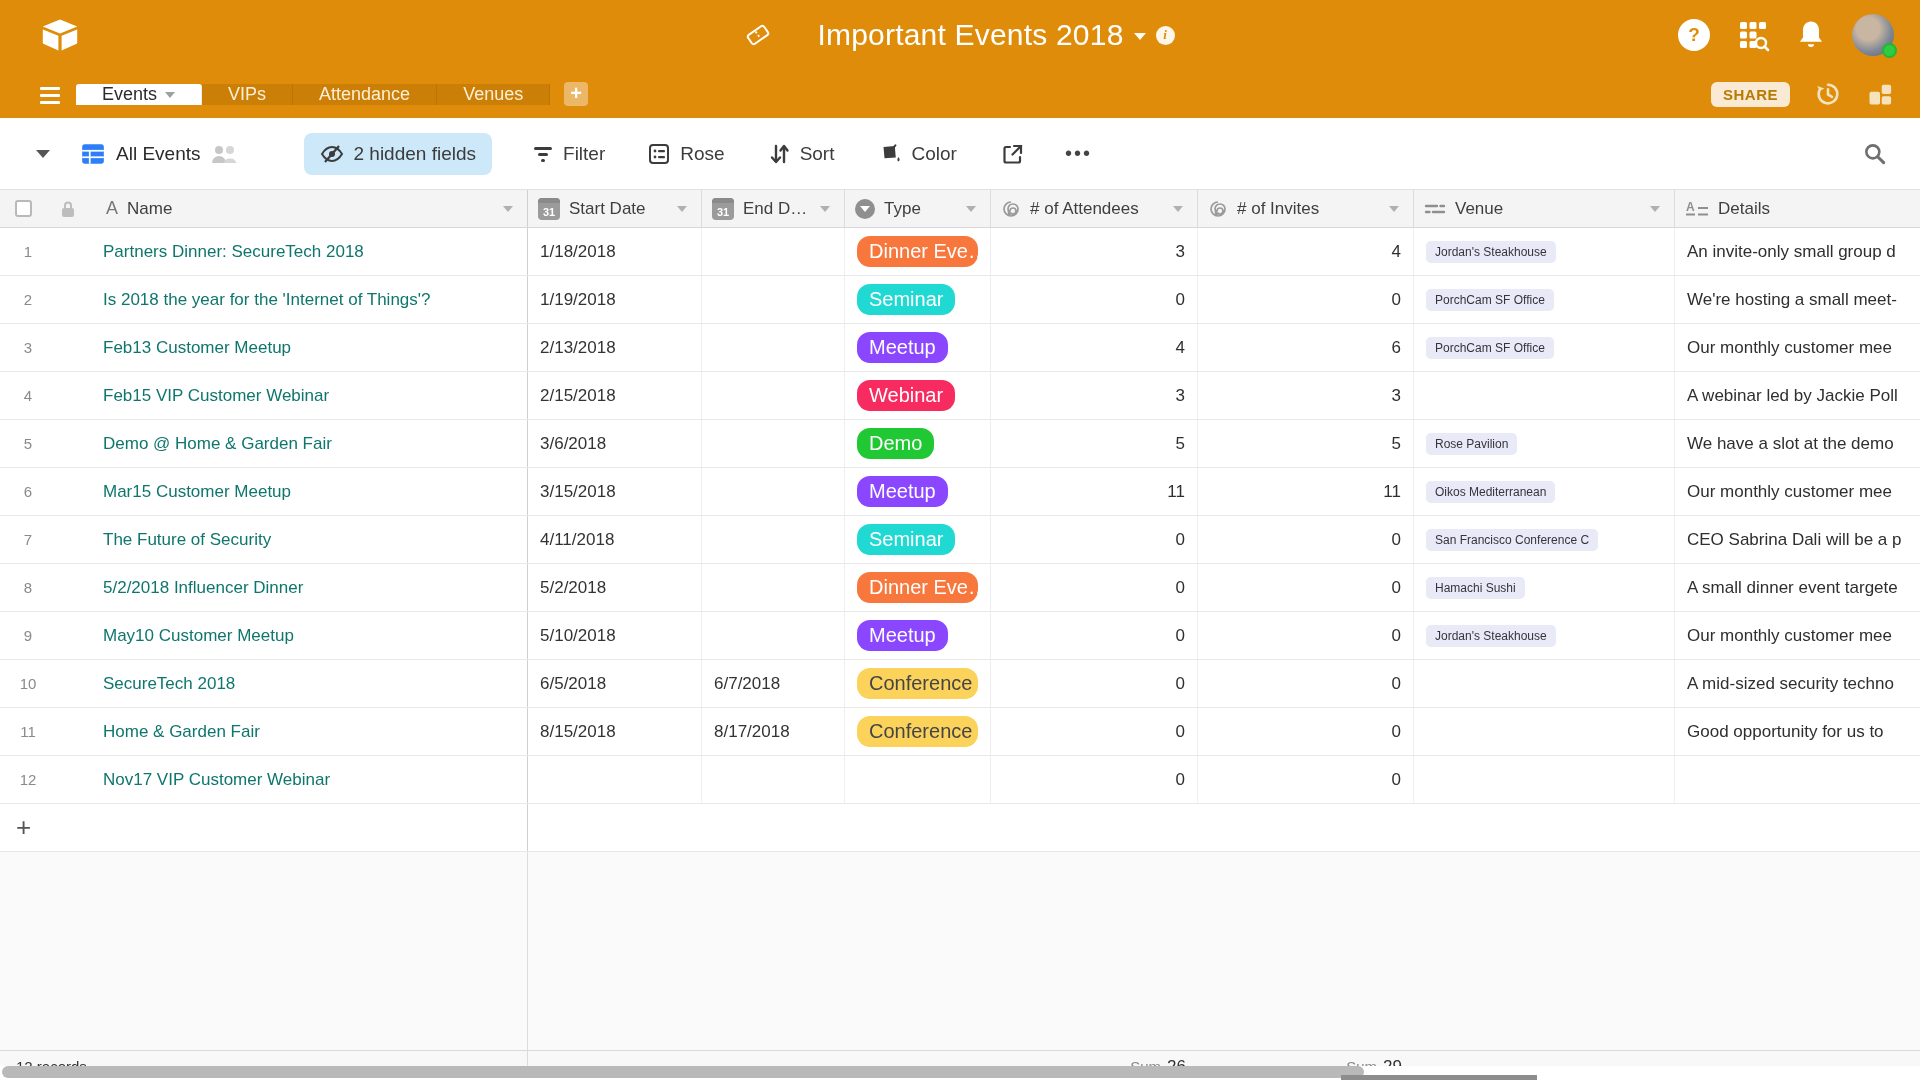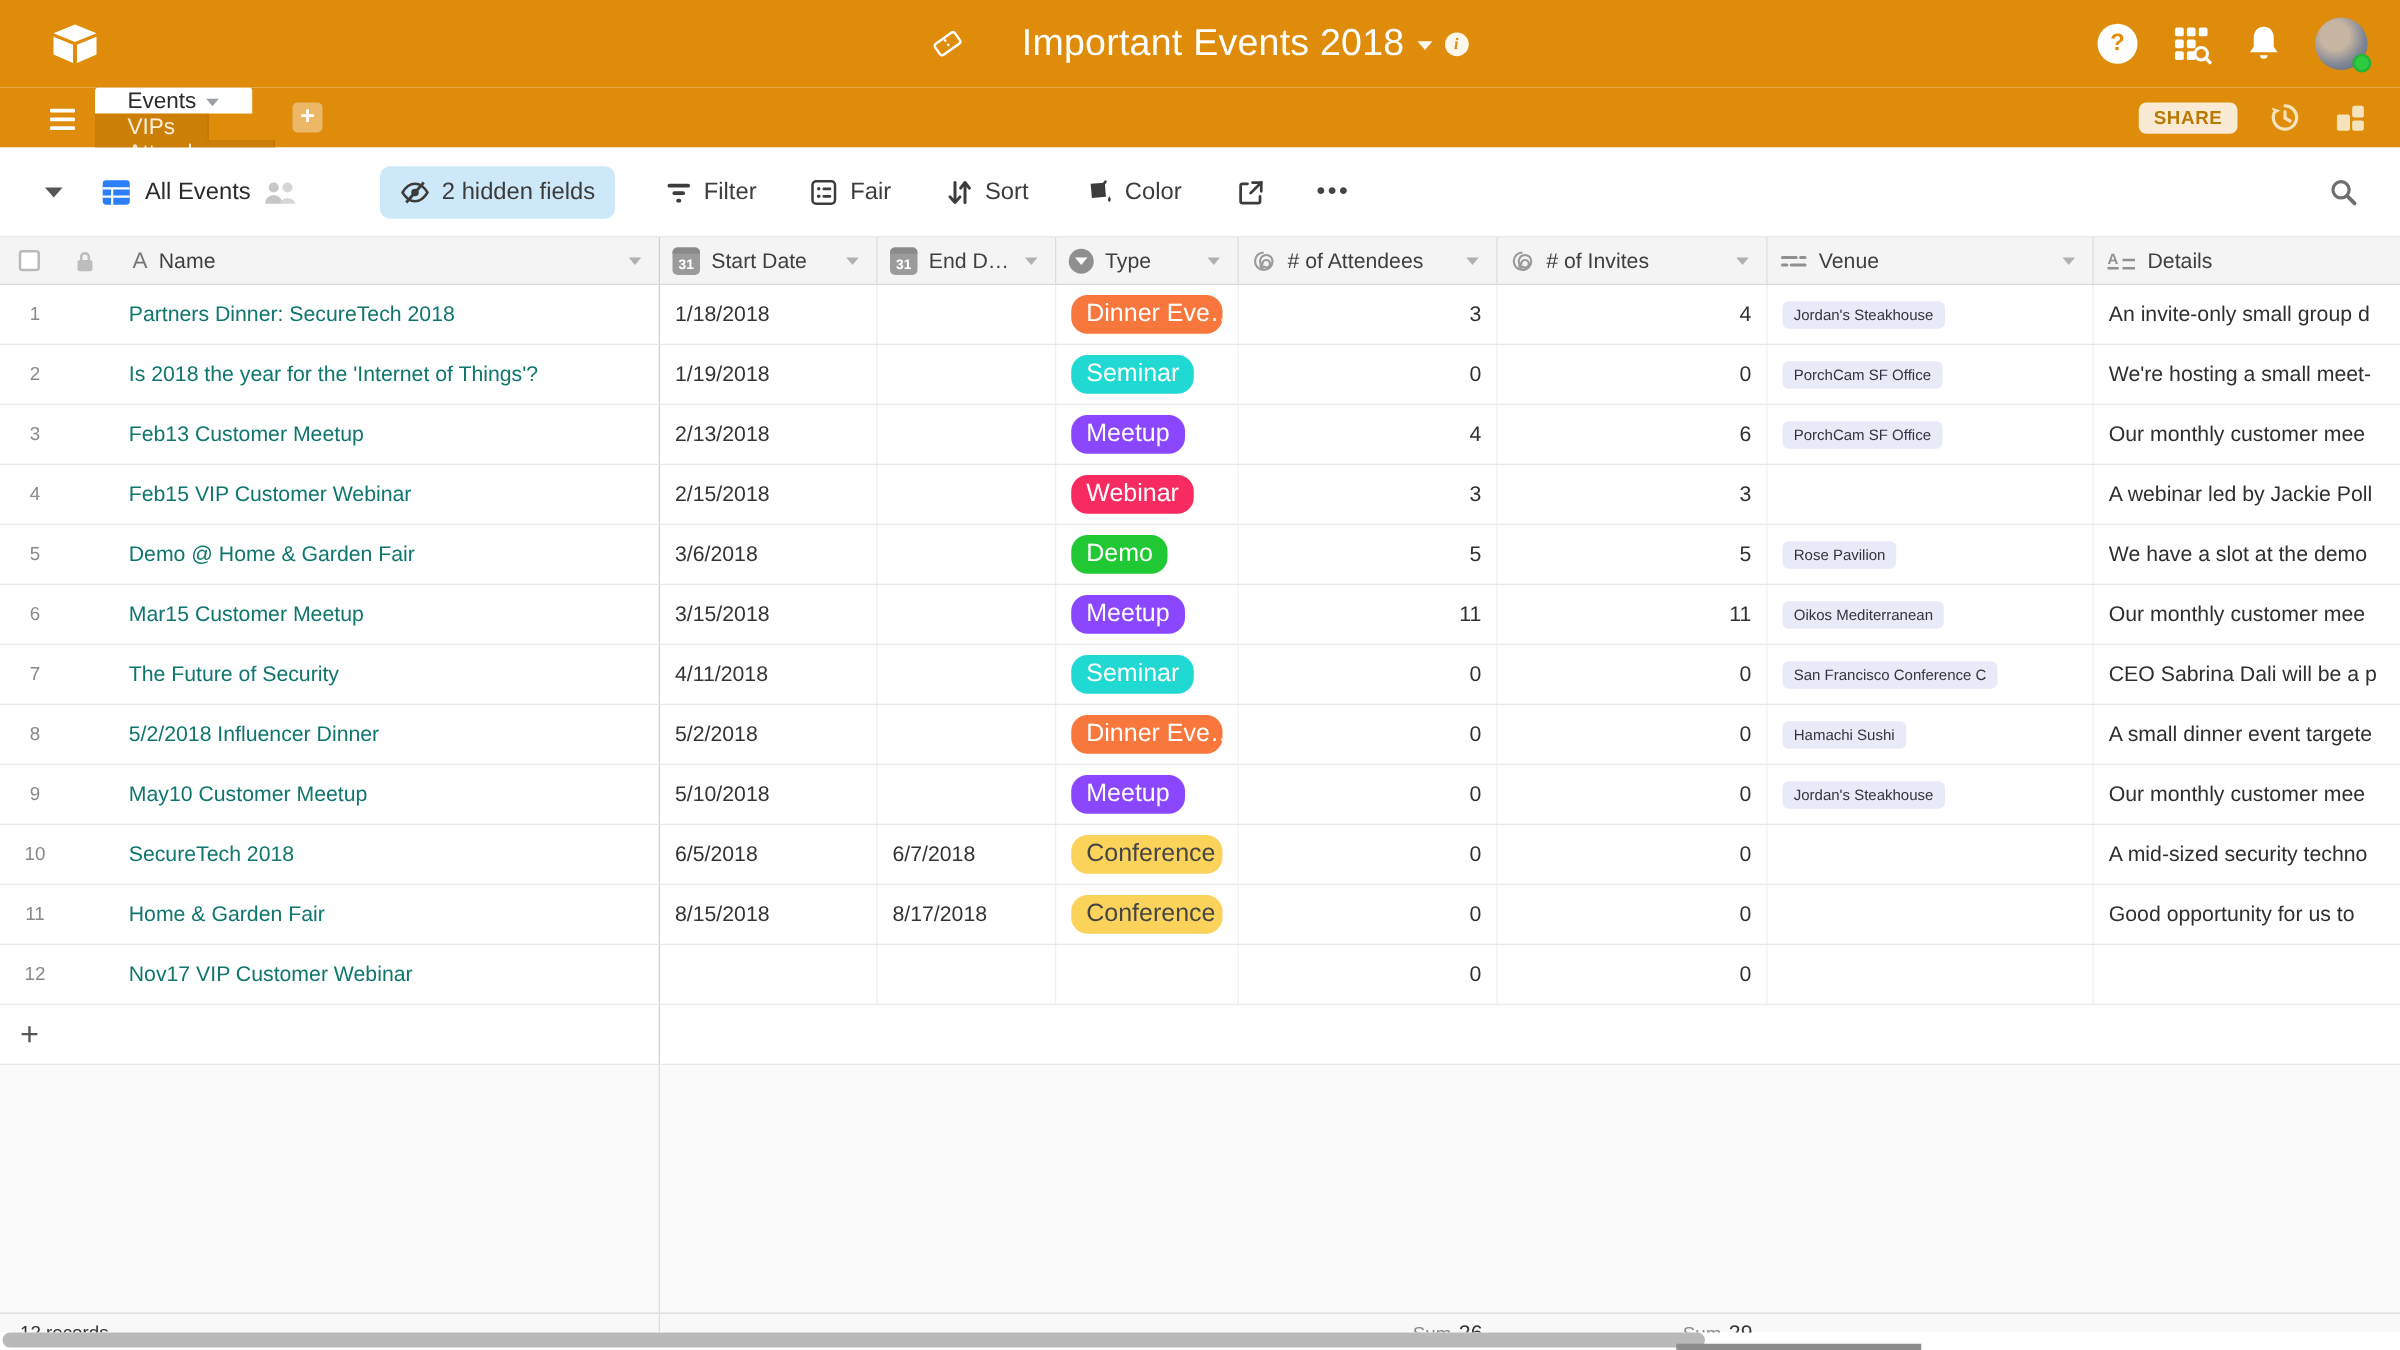--- a/index.html
+++ b/index.html
@@ -21,21 +21,21 @@
   .info-dot{width:19px;height:19px;border-radius:50%;background:rgba(255,255,255,.92);color:var(--orange);font-size:13px;font-weight:700;display:flex;align-items:center;justify-content:center;font-family:"Liberation Serif",serif;font-style:italic;}
   .top-right{position:absolute;right:26px;top:0;height:70px;display:flex;align-items:center;gap:26px;}
   .help-circle{width:32px;height:32px;border-radius:50%;background:#fff;color:var(--orange);font-size:19px;font-weight:700;display:flex;align-items:center;justify-content:center;}
   .avatar{width:42px;height:42px;border-radius:50%;background:radial-gradient(circle at 38% 35%,#c9b6a2 0 30%,#7e8795 62%,#54606e 100%);position:relative;border:0;}
   .avatar .status{position:absolute;right:-3px;bottom:-2px;width:15px;height:15px;border-radius:50%;background:#2ecc40;border:2px solid #27b336;}
 
   
   .tabbar{height:48px;background:var(--orange);display:flex;align-items:flex-end;position:relative;flex:none;}
   .hamburger{margin:0 0 14px 40px;display:flex;flex-direction:column;gap:4px;}
   .hamburger i{display:block;width:20px;height:3px;background:#fff;border-radius:1px;}
-  .tabs{display:flex;margin-left:16px;height:48px;align-items:flex-start;flex-direction:column;}
+  .tabs{display:flex;margin-left:16px;height:48px;align-items:center;}
   .tab{padding:0 26px;display:flex;align-items:center;gap:8px;font-size:18px;background:var(--tab-dim);color:rgba(255,246,228,.95);border-right:1px solid rgba(0,0,0,.08);cursor:pointer;}
   .tab.active{background:#fff;color:#2b2b2b;border-top-left-radius:3px;border-top-right-radius:3px;}
   .tab-caret{width:0;height:0;border-left:5px solid transparent;border-right:5px solid transparent;border-top:6px solid #9aa0a6;margin-top:2px;}
   .add-tab{width:24px;height:24px;margin:0 0 12px 14px;border-radius:4px;background:rgba(255,255,255,.38);color:#fff;font-size:20px;line-height:22px;text-align:center;font-weight:700;}
   .tab-right{position:absolute;right:26px;bottom:10px;display:flex;align-items:center;gap:24px;}
   .share-btn{background:rgba(255,255,255,.82);color:#b97a04;border-radius:6px;padding:4px 12px;font-size:15px;font-weight:700;letter-spacing:.5px;}
 
   
   .toolbar{height:72px;background:#fff;display:flex;align-items:center;border-bottom:1px solid #e2e2e2;position:relative;flex:none;}
   .tb-collapse{margin-left:36px;width:0;height:0;border-left:7px solid transparent;border-right:7px solid transparent;border-top:8px solid #555;}
@@ -216,21 +216,21 @@
       <span>Filter</span>
     </div>
     <div class="tb-item tb-group">
       <svg width="24" height="24" viewBox="0 0 24 24">
         <rect x="3" y="3" width="18" height="18" rx="3" fill="none" stroke="#3c3c3c" stroke-width="2"></rect>
         <circle cx="8" cy="9" r="1.4" fill="#3c3c3c"></circle>
           <rect x="11" y="8" width="7" height="2.2" rx="1" fill="#3c3c3c"></rect>
         <circle cx="8" cy="15" r="1.4" fill="#3c3c3c"></circle>
           <rect x="11" y="14" width="7" height="2.2" rx="1" fill="#3c3c3c"></rect>
       </svg>
-      <span>Fair</span>
+      <span>Rose</span>
     </div>
     <div class="tb-item tb-sort">
       <svg width="22" height="22" viewBox="0 0 22 22">
         <line x1="7" y1="3" x2="7" y2="18" stroke="#3c3c3c" stroke-width="2.4" stroke-linecap="round"></line>
         <path d="M3 14.5 L7 19 L11 14.5" fill="none" stroke="#3c3c3c" stroke-width="2.4" stroke-linecap="round" stroke-linejoin="round"></path>
         <line x1="15" y1="19" x2="15" y2="4" stroke="#3c3c3c" stroke-width="2.4" stroke-linecap="round"></line>
         <path d="M11.5 7.5 L15 3 L18.5 7.5" fill="none" stroke="#3c3c3c" stroke-width="2.4" stroke-linecap="round" stroke-linejoin="round"></path>
       </svg>
       <span>Sort</span>
     </div>

